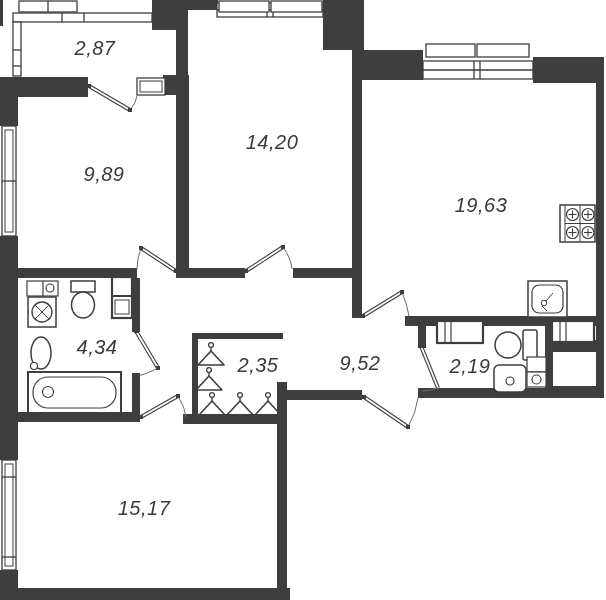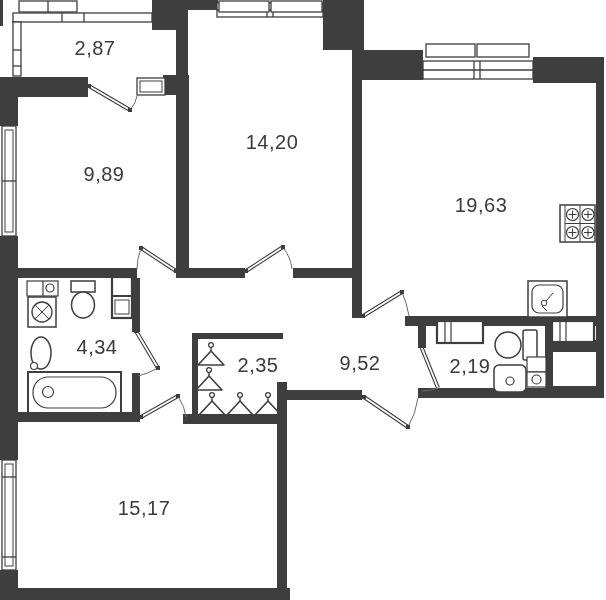--- a/index.html
+++ b/index.html
@@ -1,17 +1,17 @@
 <!DOCTYPE html>
 <html><head>
 <meta charset="utf-8">
 <style>
   html,body{margin:0;padding:0;background:#ffffff;}
   .stage{position:relative;width:606px;height:600px;background:#fff;overflow:hidden;
-         font-family:"Liberation Sans",sans-serif;}
+         font-family:"Liberation Sans",sans-serif;font-style:italic;}
   svg{display:block}
   .room-label{font-family:"Liberation Sans","DejaVu Sans",sans-serif;
               font-size:20px;fill:#3a3a3a;letter-spacing:0.5px;}
 </style>
 </head>
 <body>
 
 <div class="stage">
 <svg width="606" height="600" viewBox="0 0 606 600">
 

